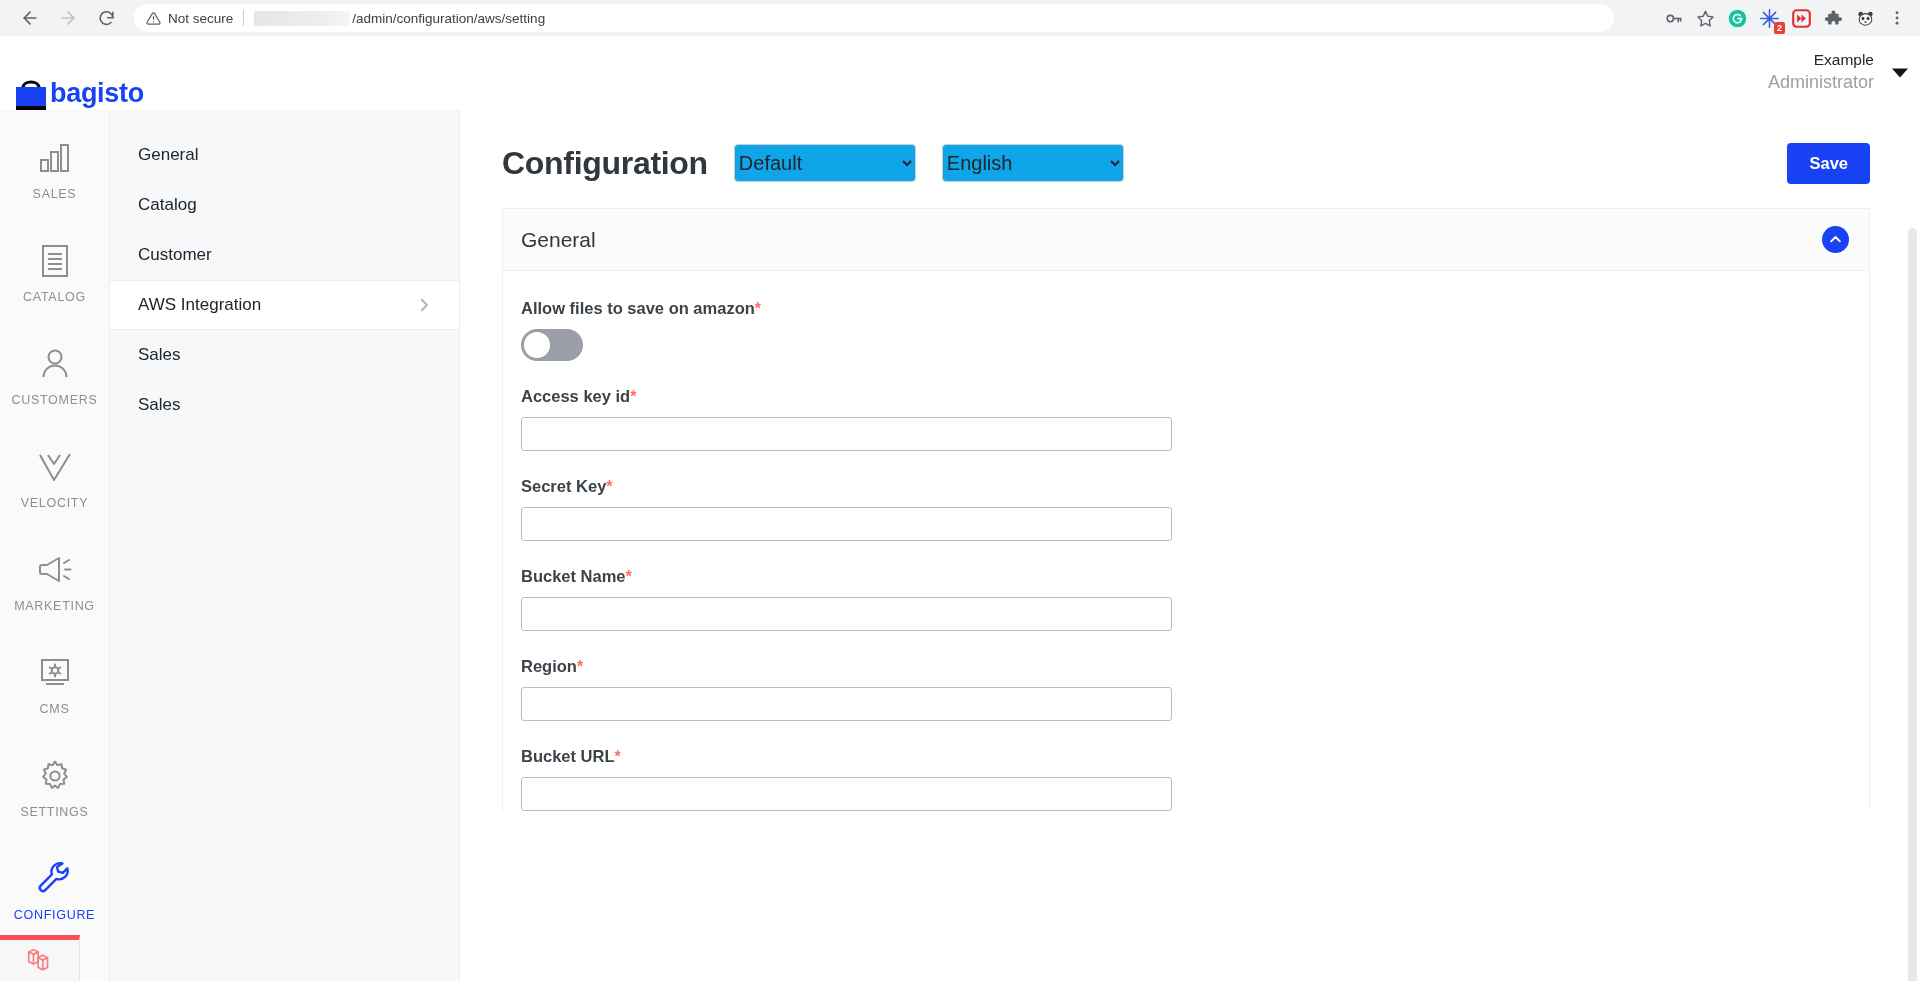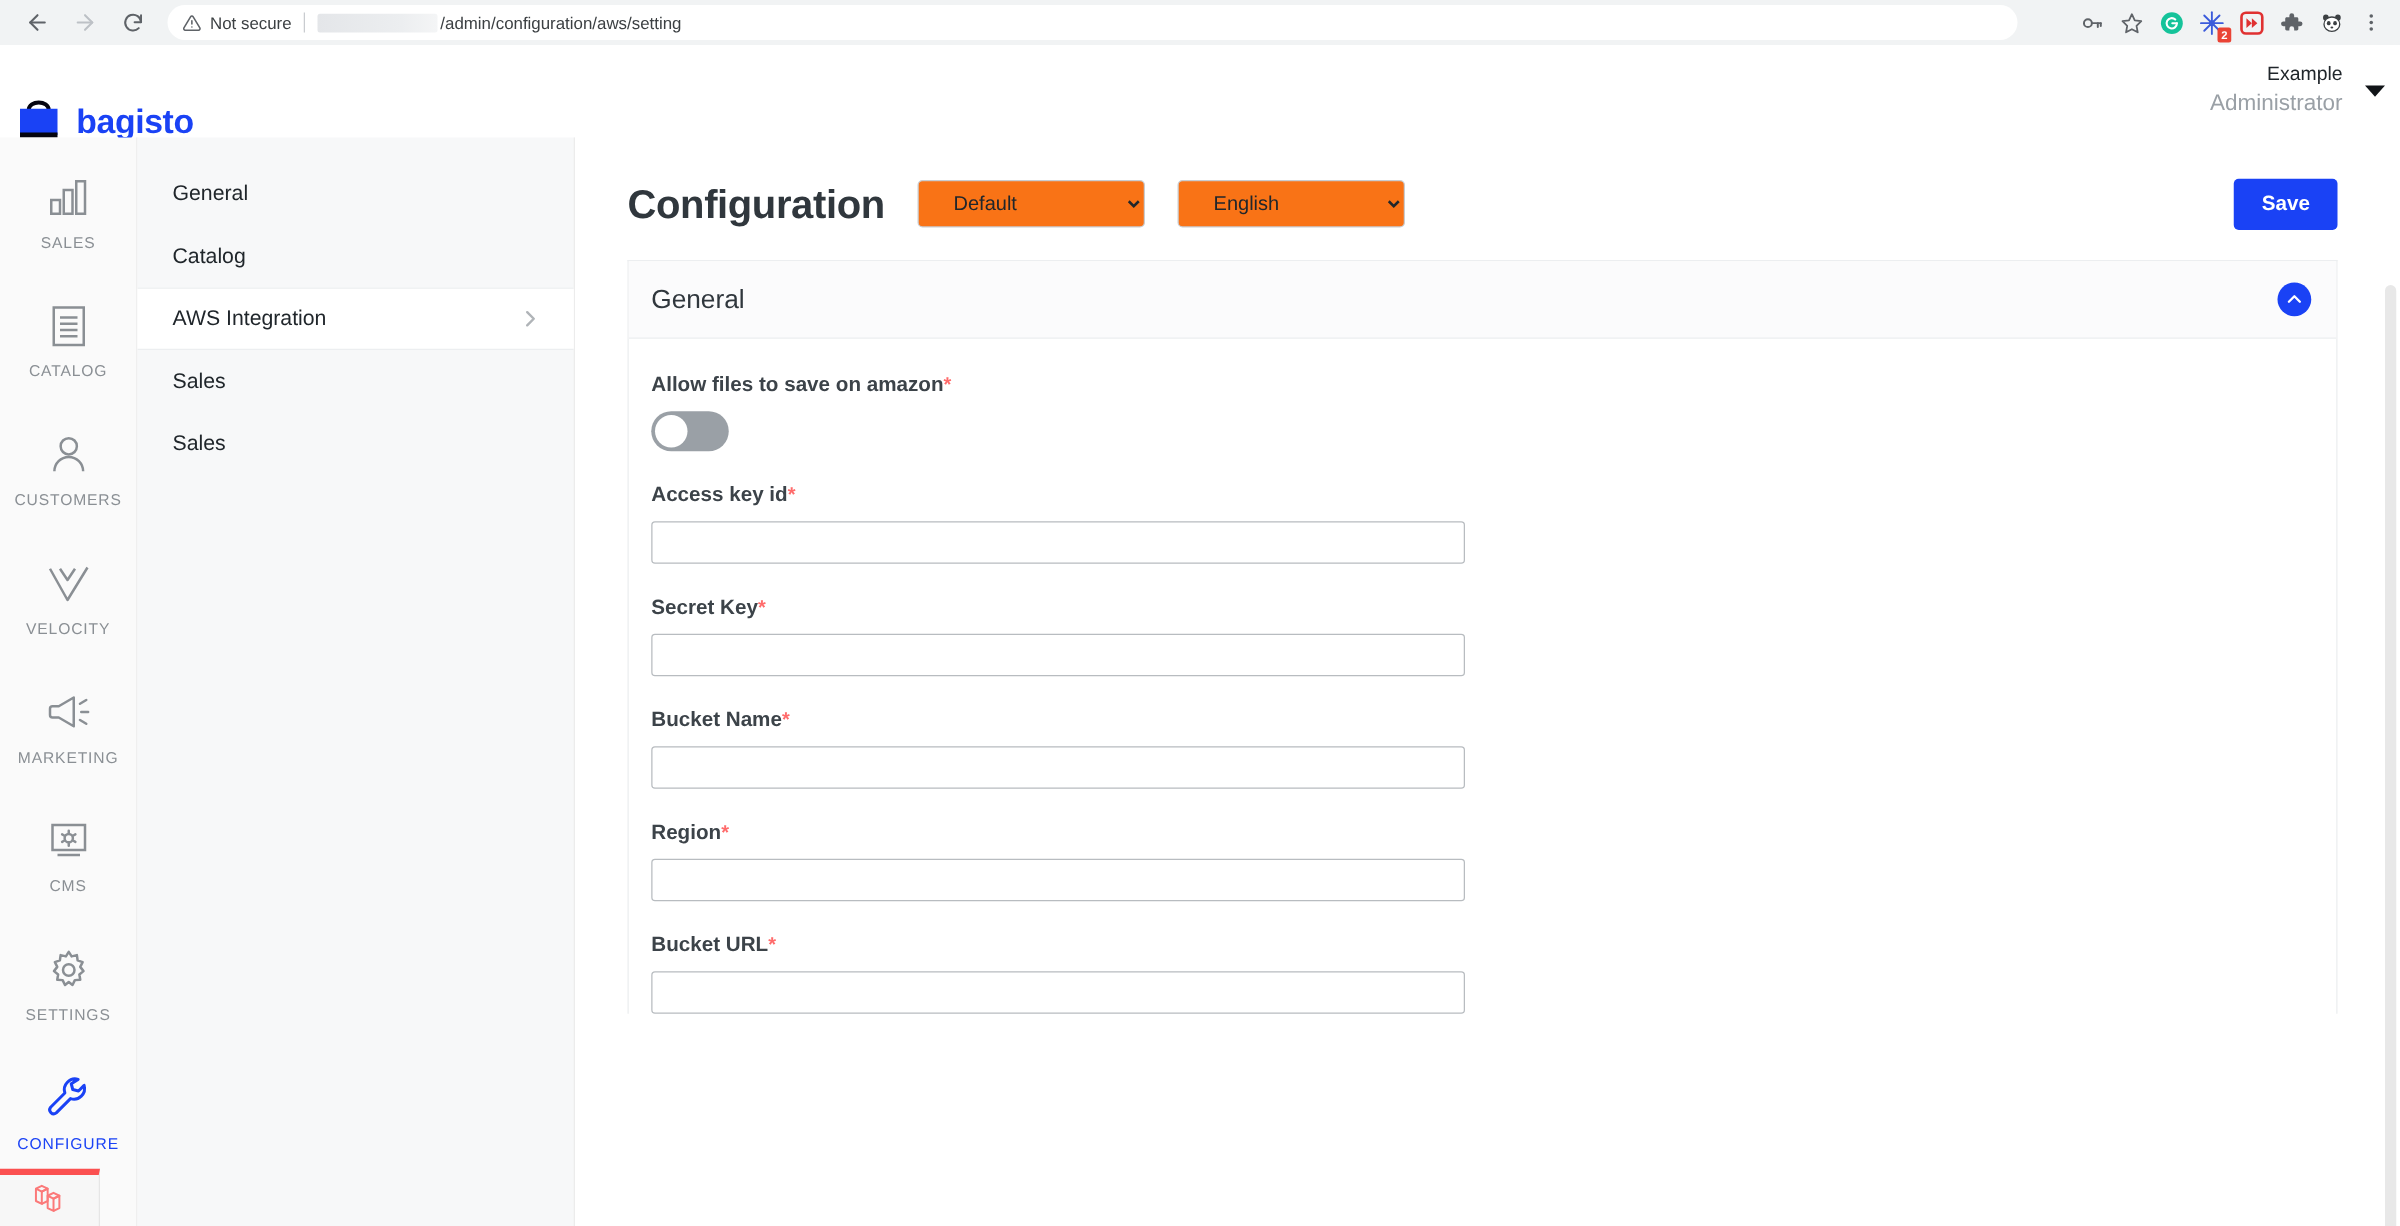--- a/index.html
+++ b/index.html
@@ -80,21 +80,21 @@
 
   
   #app-header {
     height: 74px; width: 100%;
     background: #ffffff;
     display: flex; align-items: center;
     position: relative;
     border-bottom: 1px solid #ffffff;
   }
   #logo-wrap {
-    display: flex; align-items: flex-end; gap: 11px;
+    display: flex; align-items: center; 
     margin-left: 12px;
     width: 210px;
     margin-top: 41px;
   }
   #bag-icon { width: 38px; height: 40px; flex:none; }
   #brand-text {
     font-size: 27px; font-weight: bold;
     color: #1a42f5; letter-spacing: -0.3px;
   }
   #user-block {
@@ -176,26 +176,26 @@
     display: flex; align-items: center;
     gap: 26px;
     height: 62px;
   }
   #page-title {
     font-size: 32px; font-weight: bold;
     color: #30373d; letter-spacing: -0.3px;
   }
   select.cfg-select {
     height: 38px; width: 182px;
-    font-size: 16px; color: #20262b;
+    font-size: 20px; color: #20262b;
     font-family: "Liberation Sans", sans-serif;
     border: 1px solid #c9ccd0;
     border-radius: 4px;
-    background: #f97316;
-    padding: 0 24px;
+    background: #0ea5e9;
+    padding: 0 0;
   }
   #save-button {
     margin-left: auto;
     background: #1a42f5;
     color: #ffffff;
     border: none;
     border-radius: 4px;
     font-size: 16.5px; font-weight: bold;
     font-family: "Liberation Sans", sans-serif;
     padding: 11px 22px;
@@ -494,20 +494,23 @@
       <span class="rail-label">CONFIGURE</span>
     </div>
   </div>
 
   <div id="config-menu">
     <div class="cfg-item">
       <span>General</span>
     </div>
     <div class="cfg-item">
       <span>Catalog</span>
+    </div>
+    <div class="cfg-item">
+      <span>Customer</span>
     </div>
     <div class="cfg-item active">
       <span>AWS Integration</span>
       <span class="cfg-chevron">
         <svg width="18" height="18" viewBox="0 0 24 24" fill="none" stroke="currentColor" stroke-width="2.6" stroke-linecap="round" stroke-linejoin="round">
             <polyline points="9 5 16 12 9 19"></polyline>
           </svg>
       </span>
     </div>
     <div class="cfg-item">

